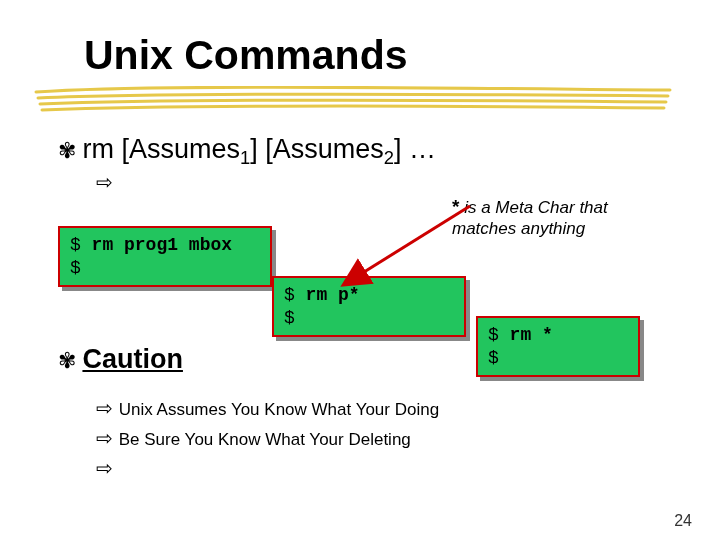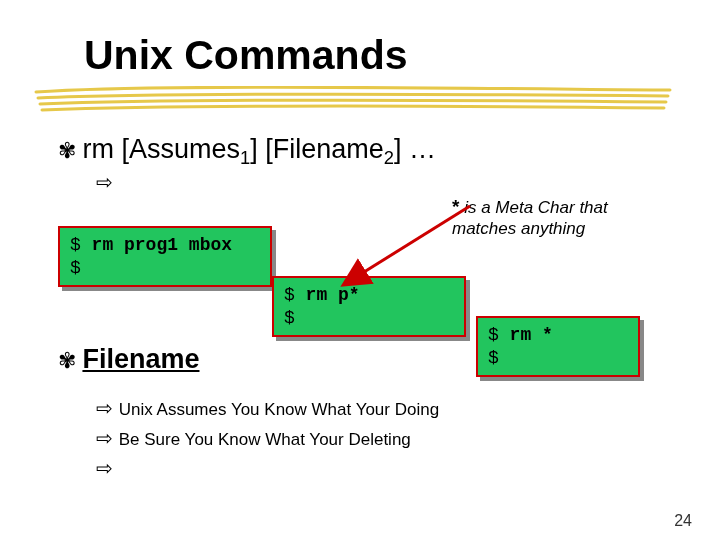--- a/index.html
+++ b/index.html
@@ -120,21 +120,21 @@
       <path d="M2 6 C 120 -2, 400 2, 636 4"></path>
       <path d="M4 12 C 150 6, 420 8, 634 10"></path>
       <path d="M6 18 C 160 12, 430 14, 632 16"></path>
       <path d="M8 24 C 170 18, 440 20, 630 22"></path>
     </g>
   </svg>
 
   <div class="bullet" style="left:58px; top:134px;">
     <span class="bul-z">✾</span>
     <span class="lvl1-text">
-      <span>rm [Assumes</span><span class="sub">1</span><span>] [Filename</span><span class="sub">2</span><span>] …</span>
+      <span>rm [Assumes</span><span class="sub">1</span><span>] [Assumes</span><span class="sub">2</span><span>] …</span>
     </span>
   </div>
 
   <div class="bullet" style="left:96px; top:172px;">
     <span class="bul-y">⇨</span>
   </div>
 
   <div class="note" style="left:452px; top:196px; width:200px;">
     <span class="star">*</span><span style="white-space:pre-line;"> is a Meta Char that
 matches anything</span>
@@ -153,21 +153,21 @@
     <defs>
       <marker id="ah" markerWidth="10" markerHeight="10" refX="7" refY="5" orient="auto">
         <path d="M0,0 L10,5 L0,10 z" fill="#cc0000"></path>
       </marker>
     </defs>
     <line x1="140" y1="6" x2="18" y2="82" stroke="#cc0000" stroke-width="3" marker-end="url(#ah)"></line>
   </svg>
 
   <div class="bullet" style="left:58px; top:344px;">
     <span class="bul-z">✾</span>
-    <span class="caution">Filename</span>
+    <span class="caution">Caution</span>
   </div>
 
   <div class="bullet" style="left:96px; top:398px;">
     <span class="bul-y">⇨</span>
     <span class="lvl3-text">Unix Assumes You Know What Your Doing</span>
   </div>
   <div class="bullet" style="left:96px; top:428px;">
     <span class="bul-y">⇨</span>
     <span class="lvl3-text">Be Sure You Know What Your Deleting</span>
   </div>

